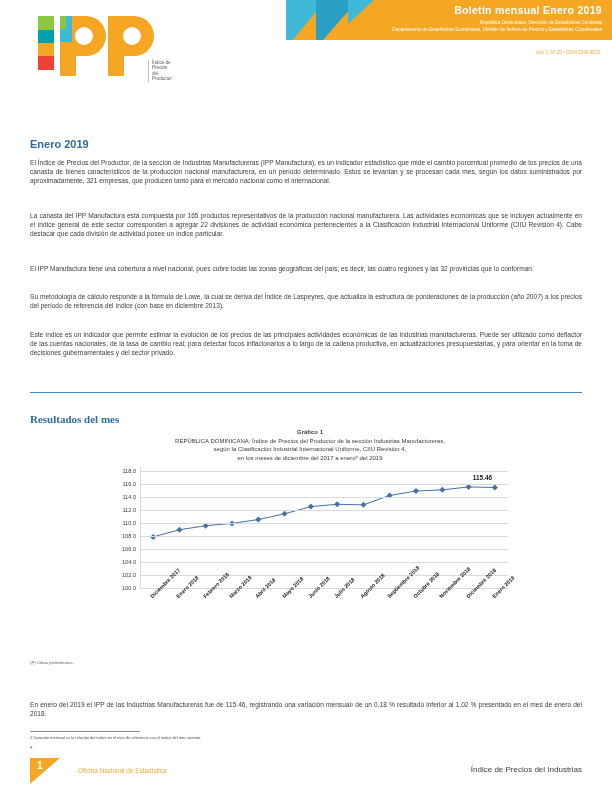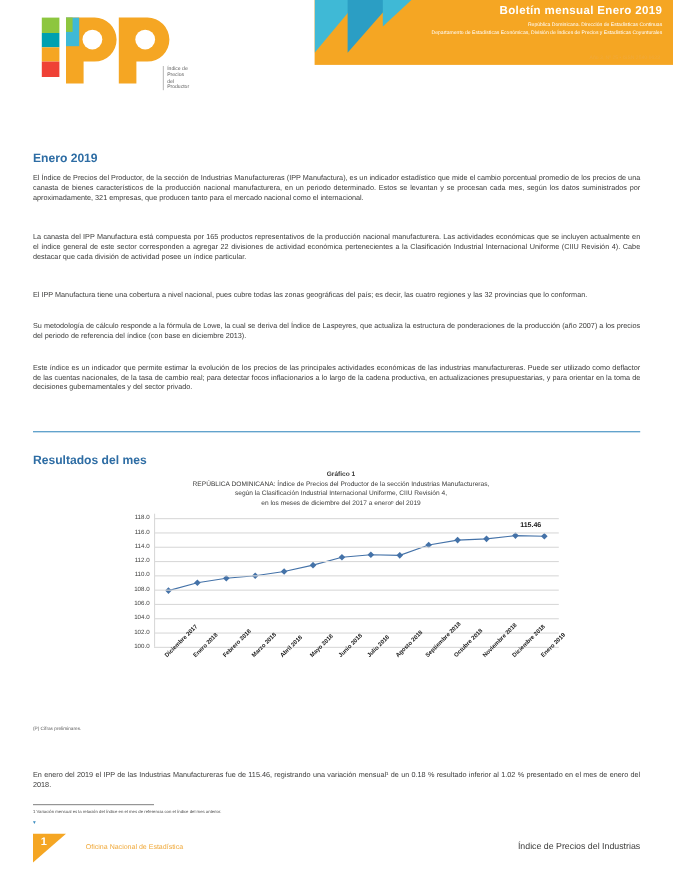--- a/index.html
+++ b/index.html
@@ -9,21 +9,21 @@
     font-family:"Liberation Sans", sans-serif;
     color:#3c3c3b;
     overflow:hidden;
     position:relative;
   }
 
   
   .header{position:absolute;left:0;top:0;width:612px;height:105px;}
 
   .hdr-band{
-    position:absolute;left:286px;top:0;width:326px;height:59px;
+    position:absolute;left:286px;top:0;width:326px;height:40px;
     background:#f5a623;overflow:hidden;
   }
   .hdr-band .tri-a{
     position:absolute;left:0;top:0;width:0;height:0;
     border-left:40px solid #3fb9d6;border-bottom:48px solid transparent;
   }
   .hdr-band .tri-b{
     position:absolute;left:30px;top:0;width:0;height:0;
     border-left:42px solid #2b9ec4;border-bottom:48px solid transparent;
   }
@@ -56,21 +56,21 @@
   .manufactura{
     position:absolute;left:166px;top:52px;
     font-size:20px;font-weight:bold;color:#3c8dc0;letter-spacing:.2px;
   }
 
   
   .sec-title{
     position:absolute;left:30px;font-size:11px;font-weight:bold;color:#2e6da4;
   }
   #sec-enero{top:138px;}
-  #sec-result{top:413px;}
+  #sec-result{top:413px;font-family:Liberation Serif, serif;}
 
   .para{
     position:absolute;left:30px;width:552px;
     font-size:6.6px;line-height:9.1px;color:#3c3c3b;text-align:justify;
   }
 
   .divider{
     position:absolute;left:30px;width:552px;height:1px;background:#3c8dc0;
   }
 

